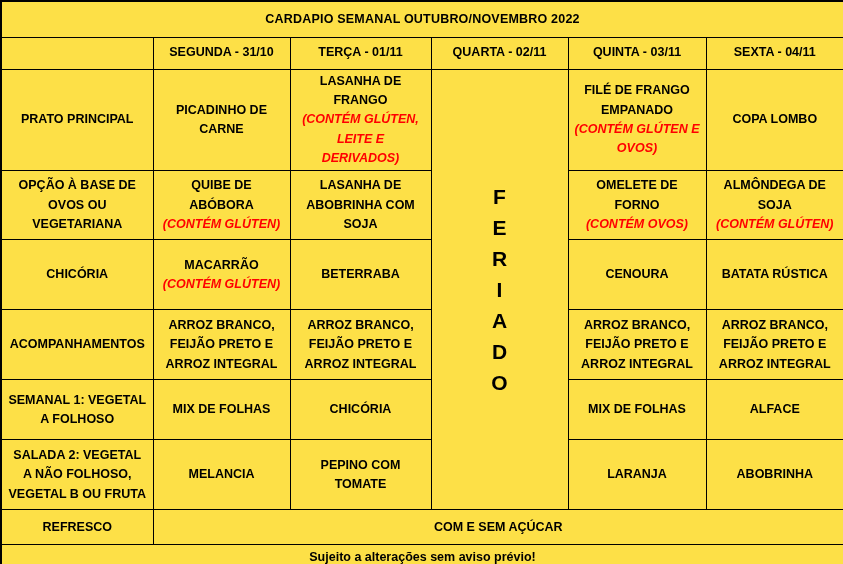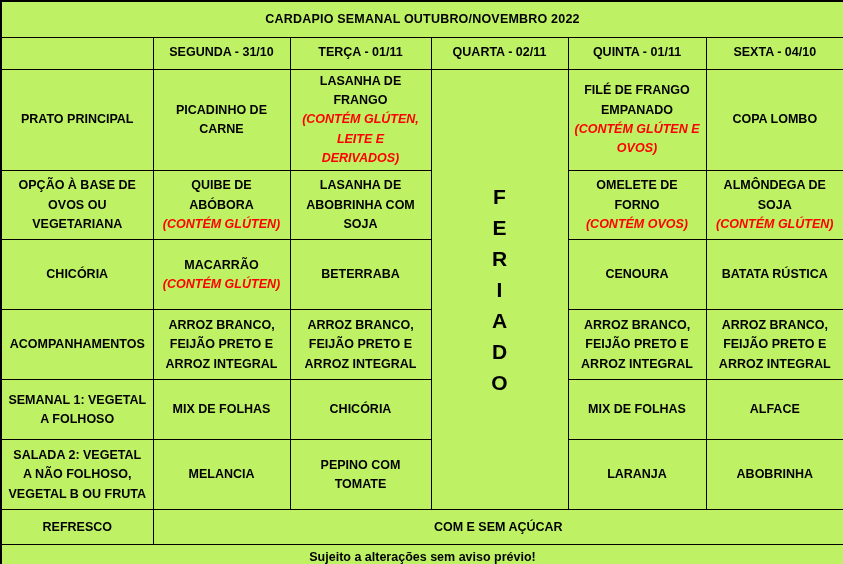--- a/index.html
+++ b/index.html
@@ -17,21 +17,21 @@
     border: 2px solid #000000;
   }
   table.menu td {
     border: 1px solid #000000;
     text-align: center;
     vertical-align: middle;
     padding: 2px 6px;
     font-weight: bold;
     font-size: 12.5px;
     line-height: 1.55;
-    background: #bef264;
+    background: #fde047;
   }
   td.t-title {
     background: #4BACC6;
     height: 36px;
     font-size: 13.5px;
     letter-spacing: 0.2px;
   }
   td.t-day, td.t-corner {
     background: #DAEAF1;
     height: 32px;
@@ -87,22 +87,22 @@
     <tbody>
         <tr>
       <td class="t-title" colspan="6">CARDAPIO SEMANAL OUTUBRO/NOVEMBRO 2022</td>
     </tr>
 
     <tr>
       <td class="t-corner"></td>
       <td class="t-day">SEGUNDA - 31/10</td>
       <td class="t-day">TERÇA - 01/11</td>
       <td class="t-day">QUARTA - 02/11</td>
-      <td class="t-day">QUINTA - 01/11</td>
-      <td class="t-day">SEXTA - 04/10</td>
+      <td class="t-day">QUINTA - 03/11</td>
+      <td class="t-day">SEXTA - 04/11</td>
     </tr>
 
     <tr class="r1">
       <td class="t-label">PRATO PRINCIPAL</td>
       <td>
         <div>PICADINHO DE CARNE</div>
         <div class="t-note"></div>
       </td>
       <td>
         <div>LASANHA DE FRANGO</div>

